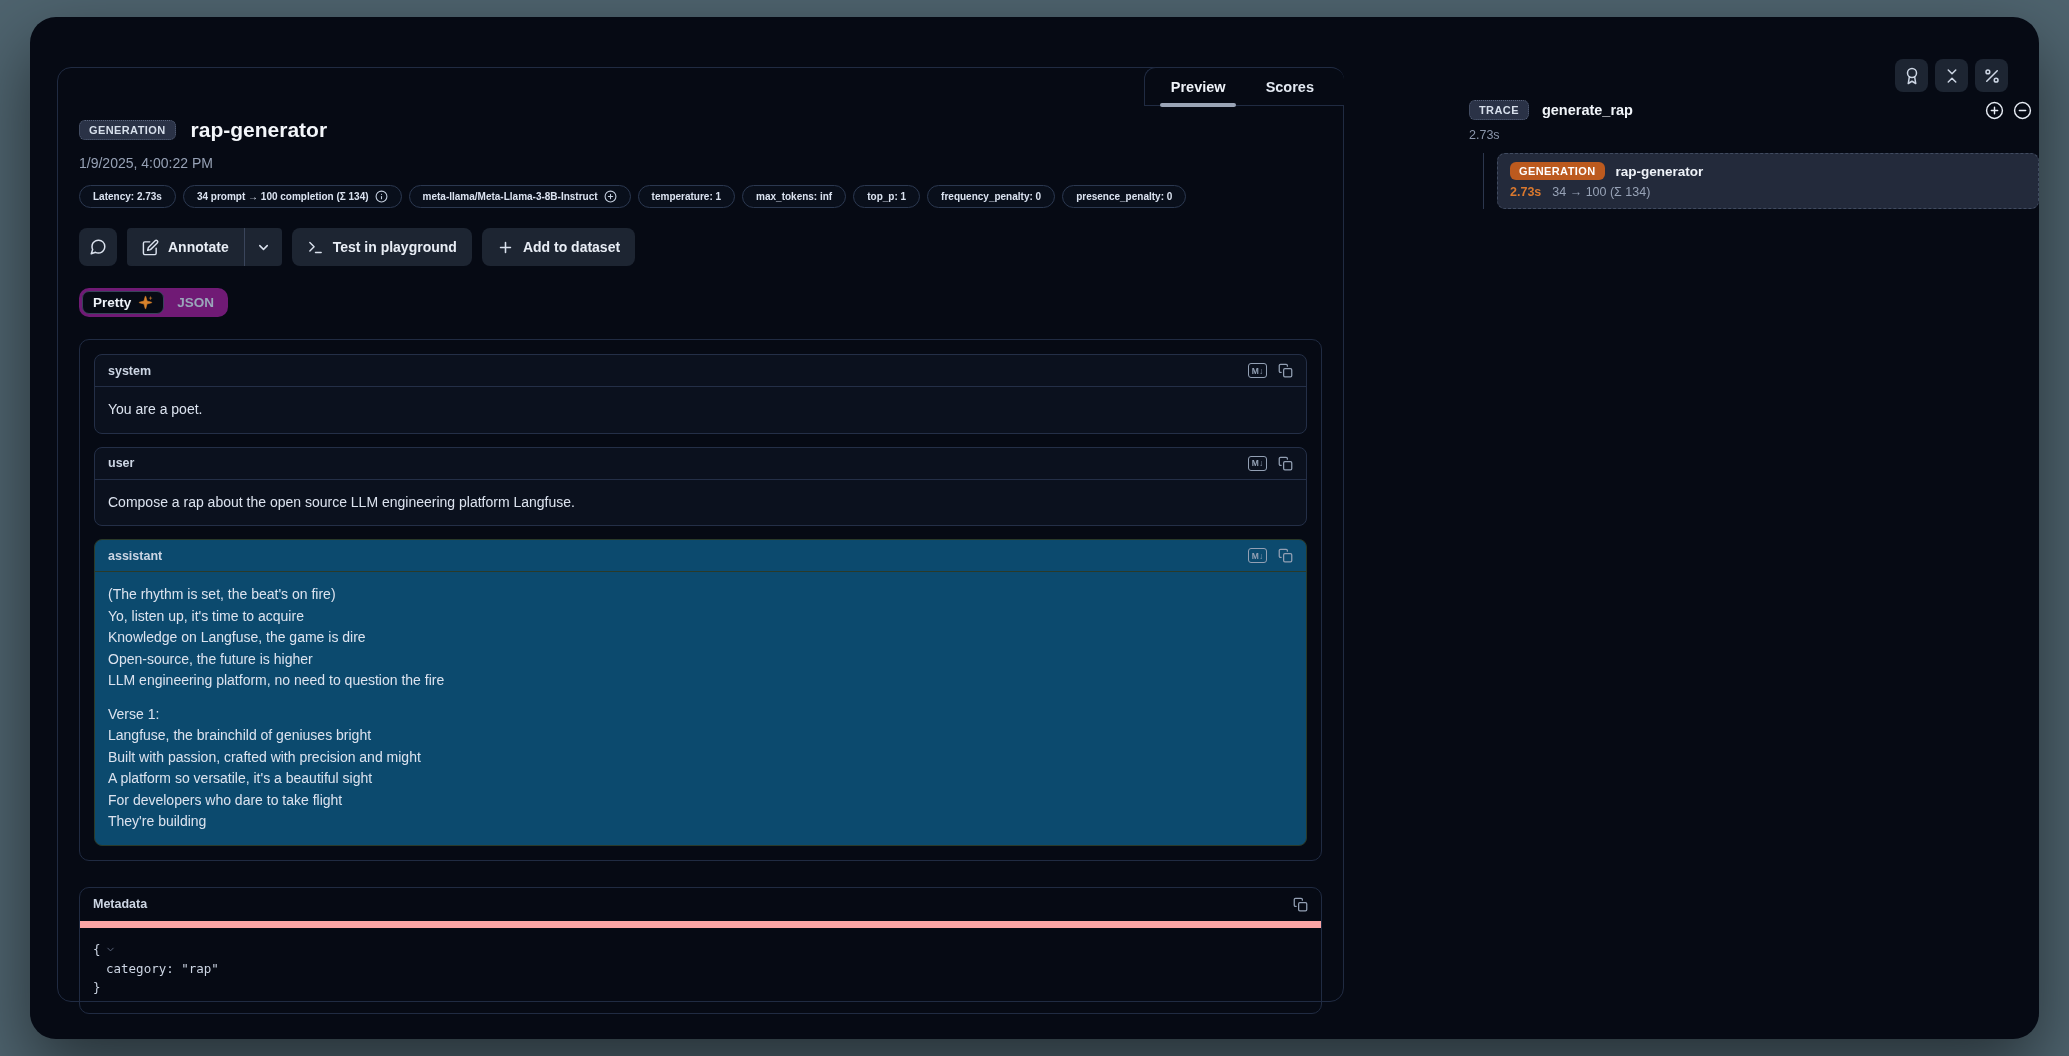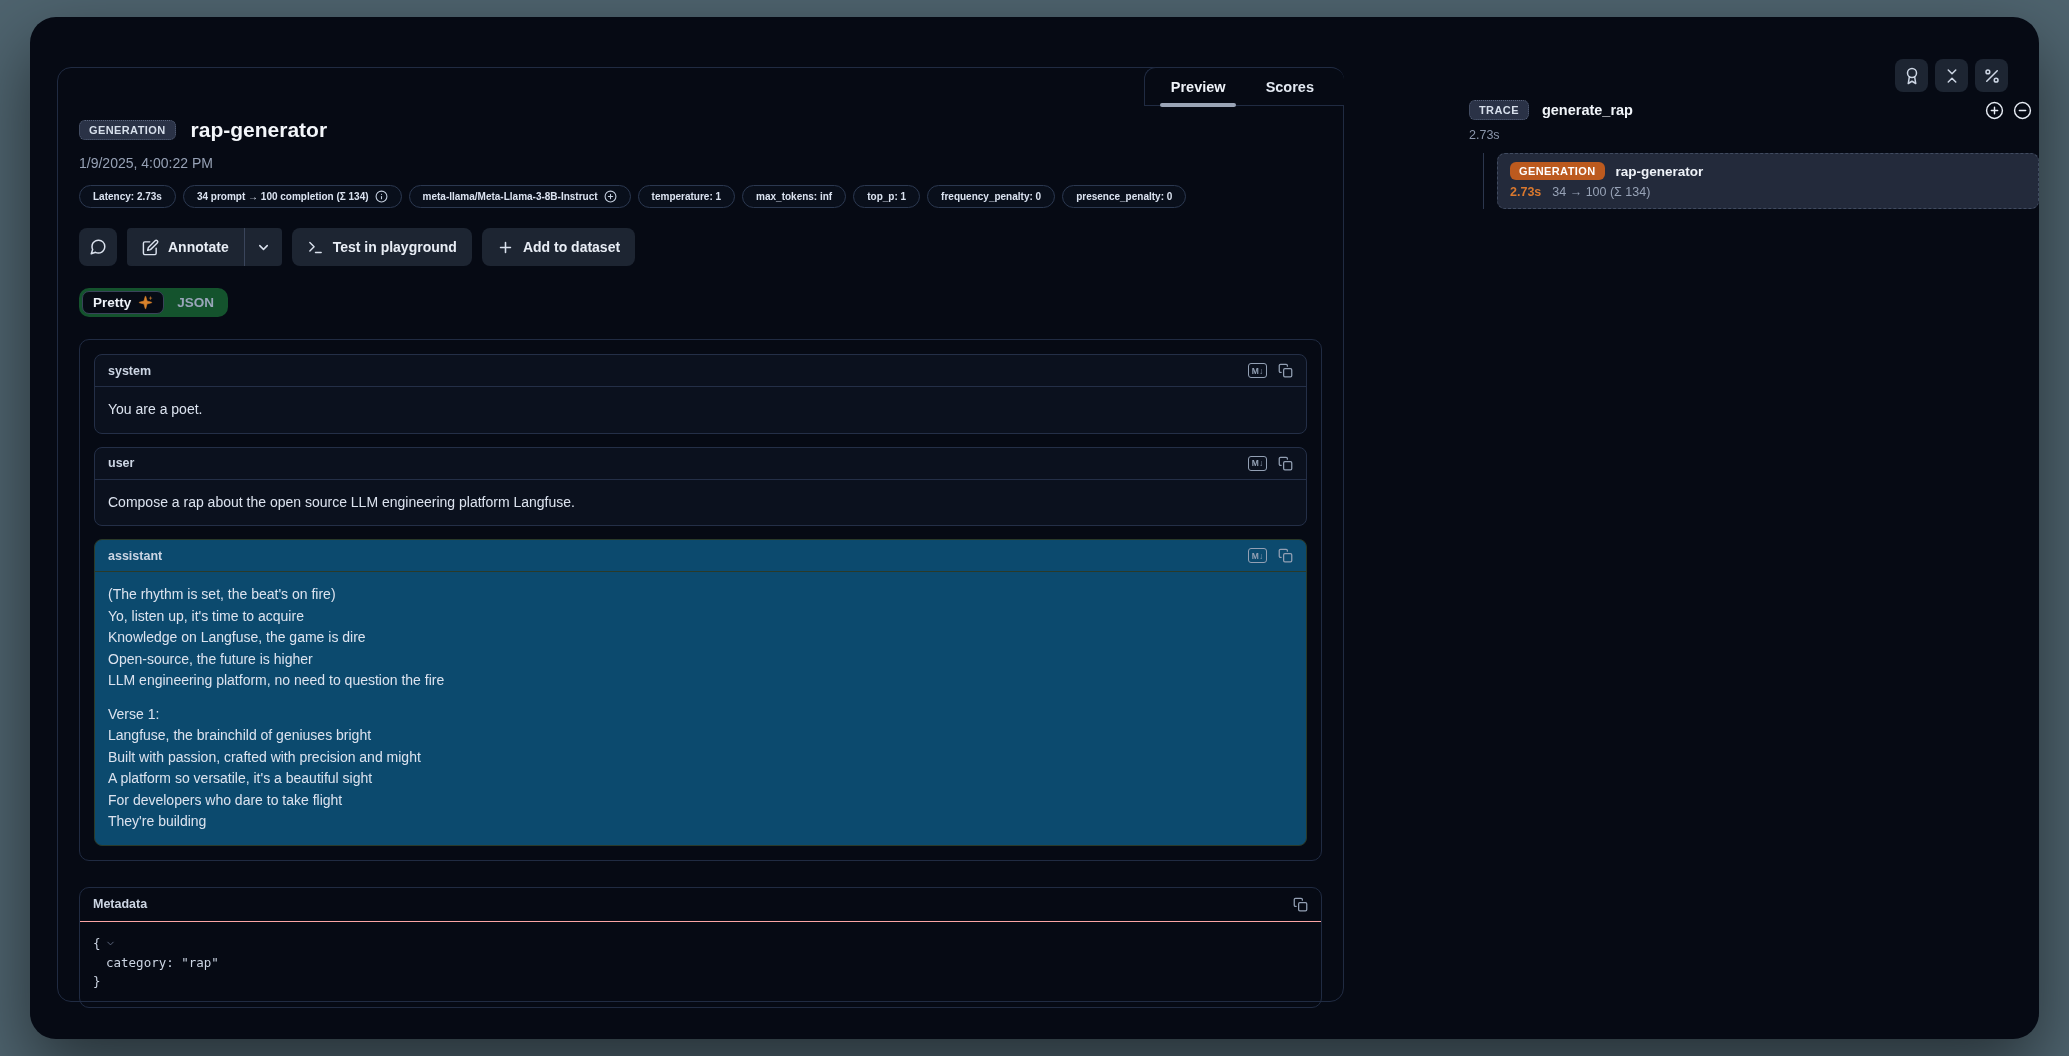--- a/index.html
+++ b/index.html
@@ -70,21 +70,21 @@
   .btn.icon-only { width:38px; padding:0; justify-content:center; }
   .split-btn { display:inline-flex; background:#1d2532; border-radius:4px; }
   .split-btn .main-part { border-radius:8px 0 0 8px; }
   .split-btn .chev-part {
     width:38px; display:flex; align-items:center; justify-content:center;
     border-left:1px solid #3a455b; border-radius:0 8px 8px 0; color:#dbe2ee; cursor:pointer;
   }
 
   .view-toggle {
     margin-top:22px; display:inline-flex; align-items:center;
-    background:#14532d; border-radius:10px; padding:3px; gap:2px;
+    background:#701a75; border-radius:10px; padding:3px; gap:2px;
   }
   .toggle-opt { display:inline-flex; align-items:center; gap:7px; padding:4px 11px;
     font-size:13.5px; font-weight:700; color:#9aa6ba; border-radius:7px; cursor:pointer; }
   .toggle-opt.active {
     background:#070b15; border:1px solid #39435a; color:#eef2f8; padding:3px 10px;
   }
   .sparkles { color:#d9822b; }
 
   .io-card, .metadata-card {
     border:1px solid #202b42; border-radius:10px;
@@ -111,21 +111,21 @@
   .msg-content { padding:12px 13px; font-size:14px; color:#dce3ef; }
   .msg-content .para { margin-bottom:12px; }
   .msg-content .para:last-child { margin-bottom:0; }
   .msg-content .line { line-height:21.5px; }
   .msg-block.assistant { background:#0c4a6e; border-color:#2a3a29; }
   .msg-block.assistant .msg-header { border-bottom-color:#2a3a29; }
 
   .metadata-card { margin-top:26px; }
   .meta-header {
     display:flex; align-items:center; justify-content:space-between;
-    padding:9px 13px; border-bottom:1px solid #fca5a5;
+    padding:9px 13px; border-bottom:7px solid #fca5a5;
   }
   .meta-title { font-size:12.5px; font-weight:700; color:#ccd5e3; }
   .meta-content {
     padding:12px 13px 16px 13px;
     font-family:"DejaVu Sans Mono","Liberation Mono",monospace;
     font-size:12.5px; color:#ccd5e3;
   }
   .mono-line { line-height:19px; display:flex; align-items:center; gap:4px; }
   .mono-line.indent { padding-left:13px; }
   .mono-line .chev { color:#5f6a80; }

